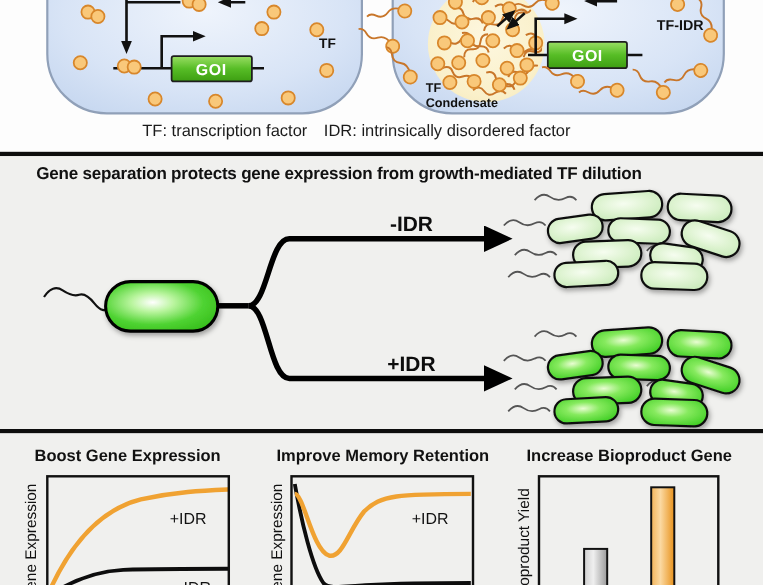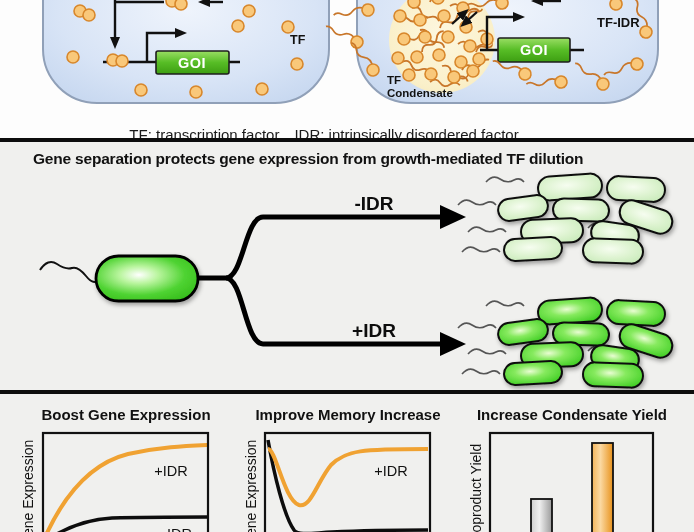--- a/index.html
+++ b/index.html
@@ -3,21 +3,21 @@
 <meta charset="utf-8">
 <style>
   html,body{margin:0;padding:0;background:#888;}
   .fig{position:relative;width:694px;height:532px;background:#fdfdfd;overflow:hidden;
        font-family:"Liberation Sans","DejaVu Sans",sans-serif;color:#111;}
   .abs{position:absolute;}
   .sec-top{left:0;top:0;width:694px;height:138px;background:#fdfdfd;}
   .divider{left:0;width:694px;height:4px;background:#0d0d0d;}
   .sec-mid{left:0;top:142px;width:694px;height:248px;background:#f0f0ee;}
   .sec-bot{left:0;top:394px;width:694px;height:138px;background:#f0f0ee;}
-  .legend{left:0;top:126px;width:648px;text-align:center;font-size:15px;color:#1b1b1b;
+  .legend{left:0;top:111px;width:648px;text-align:center;font-size:15px;color:#1b1b1b;
           display:flex;justify-content:center;gap:15px;white-space:nowrap;}
   .mid-title{left:33px;top:8px;font-size:15.5px;font-weight:bold;letter-spacing:-0.2px;white-space:nowrap;}
   .chart-title{top:12px;font-weight:bold;font-size:15px;text-align:center;white-space:nowrap;}
   svg{position:absolute;left:0;top:0;}
   svg text{font-family:"Liberation Sans","DejaVu Sans",sans-serif;}
   .goi-text{fill:#fff;font-size:14.5px;font-weight:bold;letter-spacing:0.5px;}
   .small-bold{font-size:12.5px;font-weight:bold;fill:#111;}
   .cond-label{font-size:11.5px;font-weight:bold;fill:#111;}
   .idr-big{font-size:19px;font-weight:bold;fill:#0d0d0d;}
   .axis-label{font-size:14px;fill:#111;}
@@ -269,23 +269,23 @@
           <rect x="-29" y="-11" width="58" height="22" rx="11" transform="translate(533,231) rotate(-3)"></rect>
           <rect x="-30" y="-12" width="60" height="24" rx="12" transform="translate(613,233) rotate(2)"></rect>
         </g>
       </g>
     </svg>
   </div>
 
   <div class="abs divider" style="top:390px"></div>
 
   <div class="abs sec-bot">
-    <div class="abs chart-title" style="left:26px;width:200px">Boost Gene Expression</div>
-    <div class="abs chart-title" style="left:248px;width:200px">Improve Memory Increase</div>
-    <div class="abs chart-title" style="left:470px;width:204px">Increase Condensate Yield</div>
+    <div class="abs chart-title" style="left:16px;width:200px">Boost Gene Expression</div>
+    <div class="abs chart-title" style="left:248px;width:200px">Improve Memory Retention</div>
+    <div class="abs chart-title" style="left:470px;width:204px">Increase Bioproduct Gene</div>
 
     <svg width="694" height="138" viewBox="0 0 694 138">
       <defs>
         <linearGradient id="gGrayBar" x1="0" y1="0" x2="1" y2="0">
           <stop offset="0" stop-color="#cfcfcf"></stop>
             <stop offset="0.4" stop-color="#efefef"></stop>
             <stop offset="1" stop-color="#9a9a9a"></stop>
         </linearGradient>
         <linearGradient id="gOrangeBar" x1="0" y1="0" x2="1" y2="0">
           <stop offset="0" stop-color="#f2b45a"></stop>

